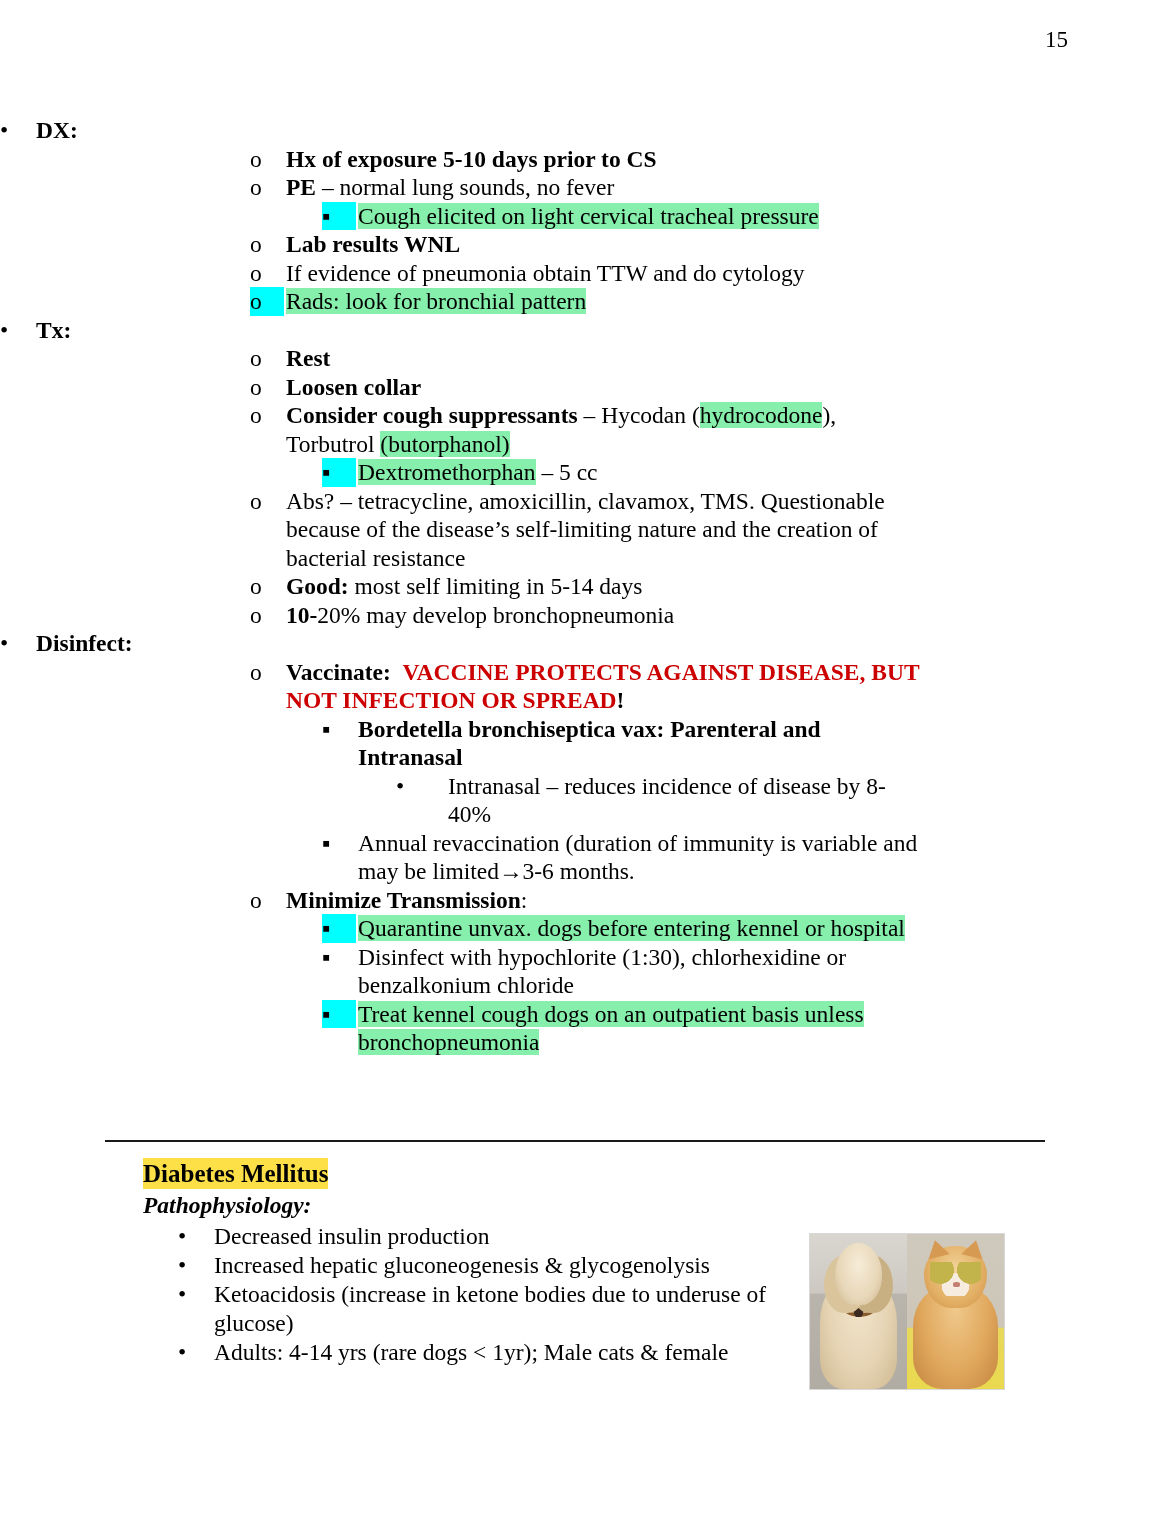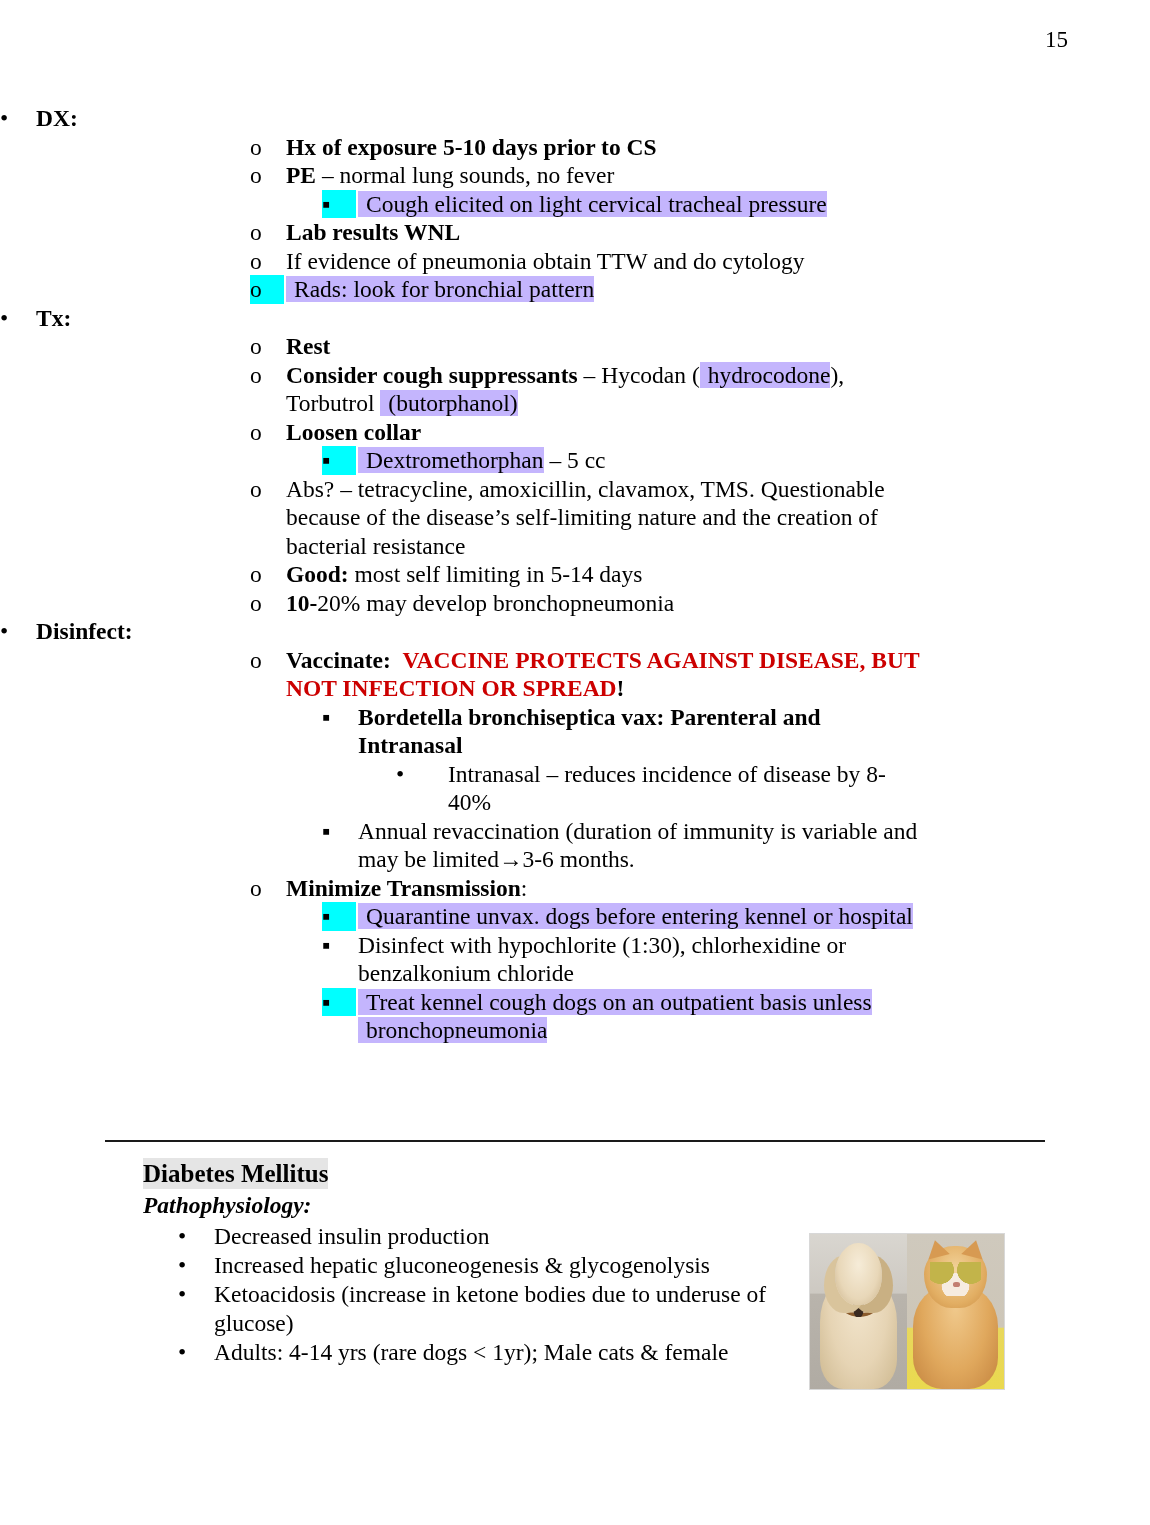--- a/index.html
+++ b/index.html
@@ -23,21 +23,21 @@
   .page-number {
     position: absolute;
     top: 28px;
     right: 82px;
     font-size: 23px;
     line-height: 1;
   }
   
   .content {
     position: absolute;
-    top: 104px;
+    top: 116px;
     left: 0;
     width: 922px;
   }
   ul.lvl {
     list-style: none;
     margin: 0;
     padding: 0;
   }
   li.item {
     position: relative;
@@ -75,22 +75,22 @@
   .m-disc  { font-size: 19px; }
   .m-circ  { font-size: 21px; }
   .m-sq    { font-size: 15px; }
 
   .m-disc::before { content: "\2022"; }
   .m-circ::before { content: "o"; font-family: "Liberation Serif", serif; }
   .m-sq::before   { content: "\25AA"; }
 
   b, .b { font-weight: bold; }
   .red { color: #cc0000; font-weight: bold; }
-  .hl-cyan { background: #c4b5fd; padding-left: 8px; }
-  .hl-yellow { background: #e5e5e5; }
+  .hl-cyan { background: #86efac; }
+  .hl-yellow { background: #fde047; }
   .arrow { font-weight: bold; }
 
   
   .marker.onhl { background: #00ffff; }
 
   
   .rule {
     position: absolute;
     left: 105px;
     top: 1140px;
@@ -310,25 +310,25 @@
       </li>
     </ul>
 
     <ul class="lvl l2" style="margin-left:250px">
       <li class="item">
         <span class="marker m-circ"></span>
         <span class="txt b">Rest</span>
       </li>
       <li class="item">
         <span class="marker m-circ"></span>
+        <span class="txt b">Loosen collar</span>
+      </li>
+      <li class="item">
+        <span class="marker m-circ"></span>
         <span class="txt"><b>Consider cough suppressants</b><span> – Hycodan (</span><span class="hl-cyan">hydrocodone</span><span>), Torbutrol </span><span class="hl-cyan">(butorphanol)</span></span>
-      </li>
-      <li class="item">
-        <span class="marker m-circ"></span>
-        <span class="txt b">Loosen collar</span>
       </li>
     </ul>
 
     <ul class="lvl l3" style="margin-left:322px">
       <li class="item">
         <span class="marker m-sq onhl"></span>
         <span class="txt"><span class="hl-cyan">Dextromethorphan</span><span> – 5 cc</span></span>
       </li>
     </ul>
 

